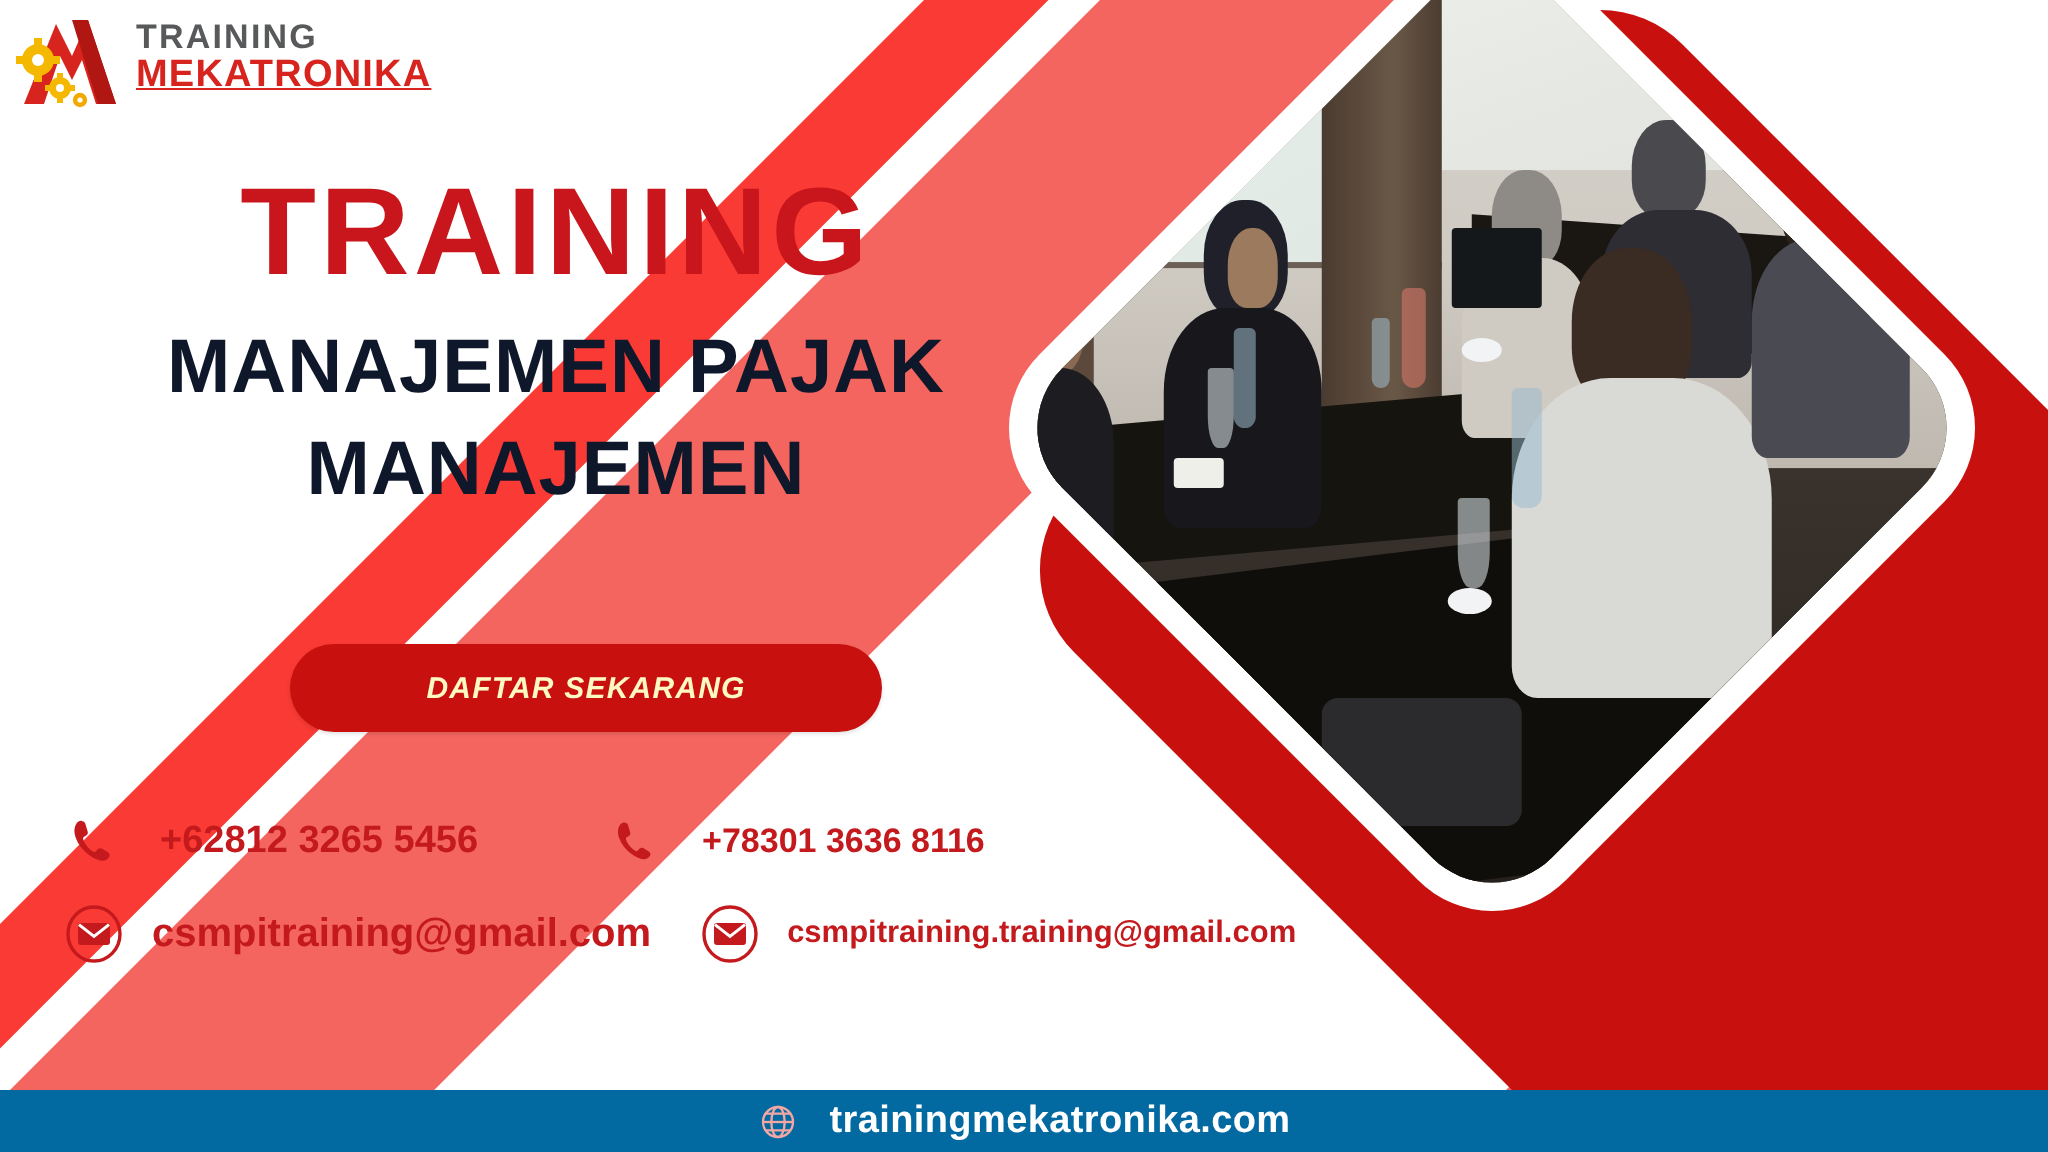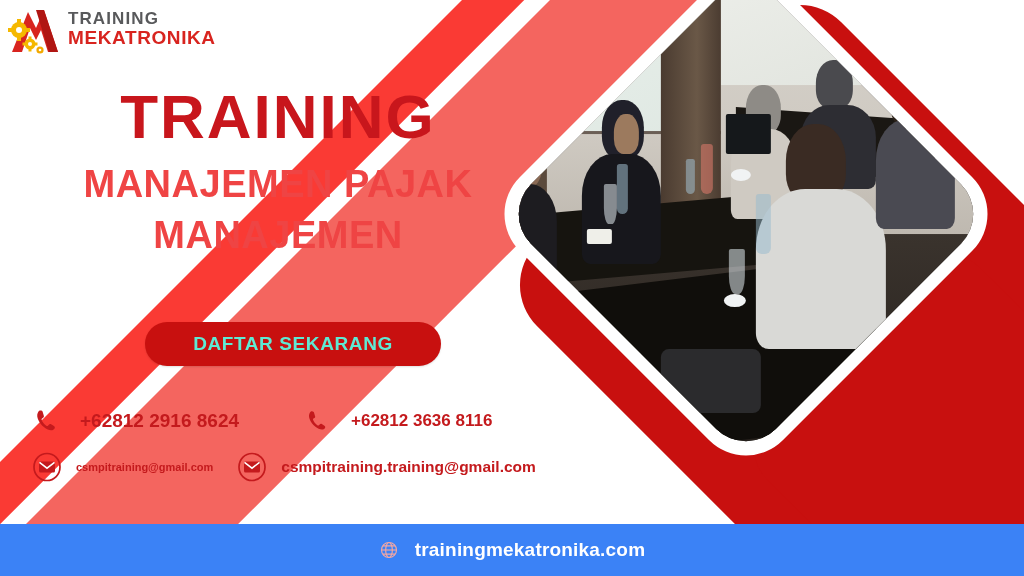--- a/index.html
+++ b/index.html
@@ -98,65 +98,66 @@
   .b-water{position:absolute;background:rgba(160,190,205,.55);border-radius:3px 3px 6px 6px;}
   .b-glass{position:absolute;background:rgba(225,235,240,.55);border-radius:2px 2px 40% 40%;}
   .b-bag{position:absolute;background:#2b2b2d;border-radius:8px;}
   .b-laptop{position:absolute;background:#15181b;border-radius:2px;}
 
   
   .logo{ position:absolute; left:6px; top:6px; width:210px; height:52px; }
   .logo-mark{ position:absolute; left:0; top:0; width:58px; height:50px; }
   .logo-text{ position:absolute; left:62px; top:4px; }
   .logo-l1{ font-size:17px; font-weight:bold; letter-spacing:1.1px; color:#58595B; line-height:1; }
-  .logo-l2{ font-size:19px; font-weight:bold; letter-spacing:.6px; color:#D8241F; line-height:1.15; }
+  .logo-l2{ font-size:19px; font-weight:bold; letter-spacing:.6px; color:#D8241F; line-height:1.15;text-decoration:underline; }
 
   
   .headline{ position:absolute; left:0; top:86px; width:556px; text-align:center; }
   .h-main{
     font-size:62px; font-weight:bold; color:#C8161C;
     letter-spacing:2px; line-height:1;
   }
   .h-sub{
-    font-size:38px; font-weight:bold; color:#ef4444;
+    font-size:38px; font-weight:bold; color:#0f172a;
     letter-spacing:.5px; line-height:1.28; margin-top:12px;
   }
 
   
   .cta{
     position:absolute; left:145px; top:322px;
     width:296px; height:44px;
     background:#C8100F;
     border-radius:24px;
-    color:#5eead4; font-size:19px; font-weight:bold;
+    color:#fef9c3; font-size:15px; font-weight:bold;
     letter-spacing:.6px;
     display:flex; align-items:center; justify-content:center;
     cursor:pointer; border:none;
     box-shadow:0 1px 2px rgba(0,0,0,.12);
+    font-style:italic;
   }
 
   
   .contacts{ position:absolute; left:0; top:398px; width:700px; }
   .c-row{ display:flex; align-items:center; height:46px; }
   .c-item{ display:flex; align-items:center; }
   .c-ico{ display:flex; align-items:center; justify-content:center; flex:0 0 auto; }
   .c-txt{ color:#C41A1D; font-weight:bold; }
   .phone-1 .c-ico{ width:34px; margin-left:30px; }
   .phone-1 .c-txt{ font-size:19px; margin-left:16px; }
   .phone-2 .c-ico{ width:34px; margin-left:62px; }
   .phone-2 .c-txt{ font-size:17px; margin-left:16px; }
   .mail-1 .c-ico{ width:34px; margin-left:30px; }
-  .mail-1 .c-txt{ font-size:11px; margin-left:12px; }
+  .mail-1 .c-txt{ font-size:20px; margin-left:12px; }
   .mail-2 .c-ico{ width:34px; margin-left:22px; }
   .mail-2 .c-txt{ font-size:15.5px; margin-left:12px; }
 
   
   .footer{
-    position:absolute; left:0; bottom:0; width:100%; height:52px;
-    background:#3b82f6;
+    position:absolute; left:0; bottom:0; width:100%; height:31px;
+    background:#0369a1;
     display:flex; align-items:center; justify-content:center; gap:16px;text-align:right;
   }
   .footer-txt{ color:#fff; font-size:19px; font-weight:bold; letter-spacing:.2px; }
 </style>
 </head>
 <body>
 
 <div class="banner">
 
   <div class="stripe stripe-wide"></div>
@@ -254,29 +255,29 @@
   <button class="cta">DAFTAR SEKARANG</button>
 
   <div class="contacts">
     <div class="c-row">
       <div class="c-item phone-1">
         <span class="c-ico">
           <svg width="26" height="26" viewBox="0 0 24 24" fill="#C41A1D">
             <path d="M6.6 2.4c-.9-.5-2 .1-2.6 1C3 5 2.5 7 3.6 10.1c1.1 3 3.2 5.6 5.5 7.4 2.4 1.9 4.9 3 6.6 3.1 1.4.1 2.6-.6 3.3-1.7.5-.8.2-1.7-.6-2.2l-2.6-1.6c-.7-.4-1.6-.3-2.1.3l-.8.9c-.3.3-.7.4-1.1.2-1-.5-2.2-1.5-3.1-2.7-.9-1.1-1.5-2.3-1.7-3.2-.1-.4.1-.8.4-1l1-.6c.7-.4 1-1.3.6-2.1L7.9 3.2c-.3-.4-.7-.7-1.3-.8z"></path>
           </svg>
         </span>
-        <span class="c-txt">+62812 2916 8624</span>
+        <span class="c-txt">+62812 3265 5456</span>
       </div>
       <div class="c-item phone-2">
         <span class="c-ico">
           <svg width="24" height="24" viewBox="0 0 24 24" fill="#C41A1D">
             <path d="M6.6 2.4c-.9-.5-2 .1-2.6 1C3 5 2.5 7 3.6 10.1c1.1 3 3.2 5.6 5.5 7.4 2.4 1.9 4.9 3 6.6 3.1 1.4.1 2.6-.6 3.3-1.7.5-.8.2-1.7-.6-2.2l-2.6-1.6c-.7-.4-1.6-.3-2.1.3l-.8.9c-.3.3-.7.4-1.1.2-1-.5-2.2-1.5-3.1-2.7-.9-1.1-1.5-2.3-1.7-3.2-.1-.4.1-.8.4-1l1-.6c.7-.4 1-1.3.6-2.1L7.9 3.2c-.3-.4-.7-.7-1.3-.8z"></path>
           </svg>
         </span>
-        <span class="c-txt">+62812 3636 8116</span>
+        <span class="c-txt">+78301 3636 8116</span>
       </div>
     </div>
 
     <div class="c-row">
       <div class="c-item mail-1">
         <span class="c-ico">
           <svg width="30" height="30" viewBox="0 0 30 30">
             <ellipse cx="15" cy="15" rx="13" ry="13.5" fill="none" stroke="#C41A1D" stroke-width="1.7"></ellipse>
             <rect x="7" y="9.5" width="16" height="11" rx="1.5" fill="#C41A1D"></rect>
             <path d="M7.5 10.3 L15 16.2 L22.5 10.3" fill="none" stroke="#fff" stroke-width="1.5"></path>

